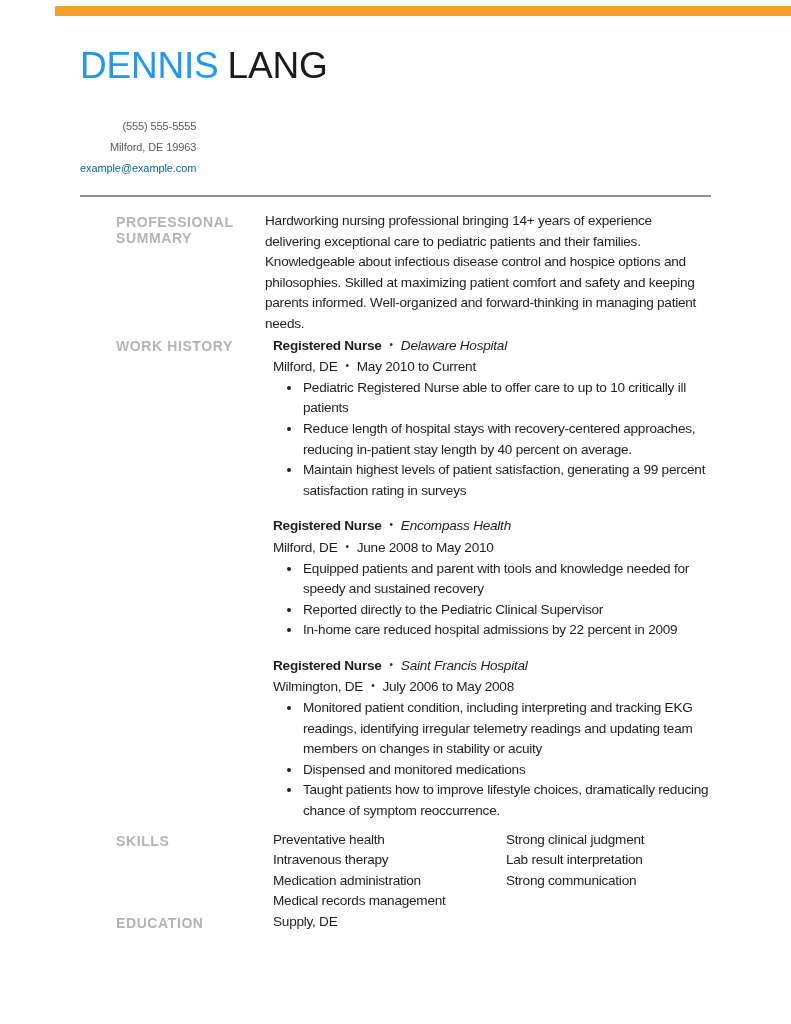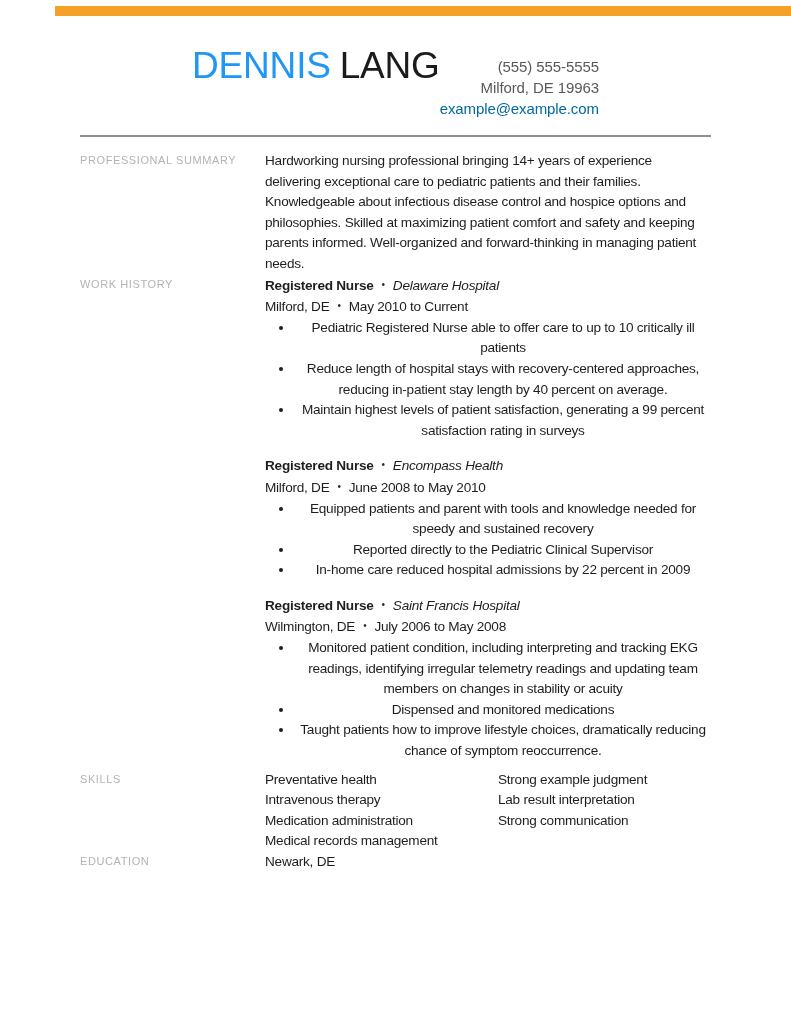--- a/index.html
+++ b/index.html
@@ -16,67 +16,69 @@
     overflow: hidden;
   }
   .accent-bar {
     position: absolute;
     top: 6px; left: 55px; right: 0;
     height: 10px;
     background: #F5A028;
   }
   .header {
     display: flex;
-    justify-content: center;
+    justify-content: flex-start;
     align-items: flex-start;
     margin: 44px 80px 0 80px;
+    flex-direction: column;
   }
   .name {
     margin: 0;
     font-size: 37px;
     font-weight: 400;
     letter-spacing: -0.2px;
     line-height: 44px;
     white-space: nowrap;
   }
   .name .first { color: #2196F3; }
   .name .last  { color: #1b1b1b; margin-left: 9px; }
   .contact {
     text-align: right;
-    font-size: 15px;
+    font-size: 11px;
     line-height: 21px;
     color: #595959;
-    margin-top: 12px;
+    margin-top: 28px;
     letter-spacing: -0.1px;
   }
   .contact .email {
     color: #0369a1;
     text-decoration: none;
     display: block;
   }
   .divider {
     margin: 16px 80px 0 80px;
     border: none;
     border-top: 2px solid #8f8f8f;
     height: 0;
   }
   .sections { margin: 14px 80px 0 80px; }
   .section {
     display: grid;
     grid-template-columns: 185px 1fr;
     align-items: start;
   }
-  .section + .section { margin-top: 0; }
+  .section + .section { margin-top: 0; gap: 8px; }
   .sec-label {
-    font-size: 11px;
+    font-size: 14px;
     letter-spacing: 0.6px;
     color: #b3b3b3;
     text-transform: uppercase;
     padding-top: 3px;
-    font-weight: 400;
+    font-weight: 700;
+    margin-left: 36px;
   }
   .body-text {
     font-size: 13.6px;
     line-height: 20.6px;
     letter-spacing: -0.25px;
     color: #1e1e1e;
   }
   .sec-summary { margin-top: 0; }
   .sec-work { margin-top: 22px; }
   .sec-skills { margin-top: 17px; }
@@ -91,21 +93,21 @@
     font-size: 10px;
     vertical-align: 2px;
     margin: 0 8px;
     color: #2a2a2a;
   }
   ul.bullets {
     margin: 0;
     padding-left: 29px;
     list-style: disc;
   }
-  ul.bullets li { padding-left: 1px; text-align: center; }
+  ul.bullets li { padding-left: 1px; }
 
   .skills-grid {
     display: grid;
     grid-template-columns: 233px 1fr;
   }
   .skills-grid ul {
     margin: 0; padding: 0;
     list-style: none;
   }
   .degree { font-weight: bold; }
@@ -177,28 +179,28 @@
     <div class="section sec-skills">
       <div class="sec-label">SKILLS</div>
       <div class="body-text skills-grid">
         <ul>
           <li>Preventative health</li>
           <li>Intravenous therapy</li>
           <li>Medication administration</li>
           <li>Medical records management</li>
         </ul>
         <ul>
-          <li>Strong example judgment</li>
+          <li>Strong clinical judgment</li>
           <li>Lab result interpretation</li>
           <li>Strong communication</li>
         </ul>
       </div>
     </div>
 
     <div class="section sec-education">
       <div class="sec-label">EDUCATION</div>
       <div class="body-text">
-        <div>Newark, DE</div>
+        <div>Supply, DE</div>
       </div>
     </div>
 
   </div>
 </div>
 
 </body></html>

